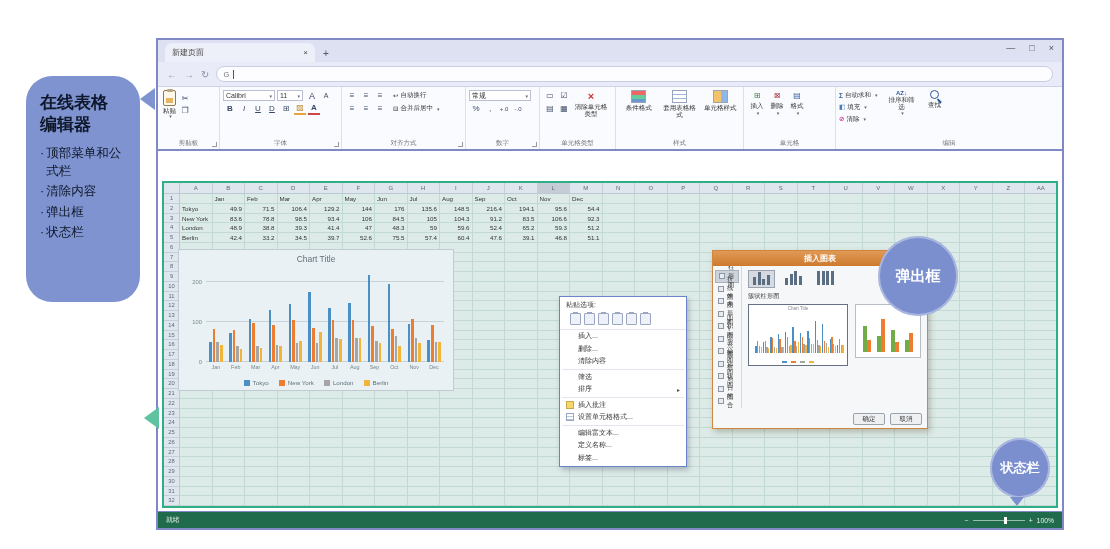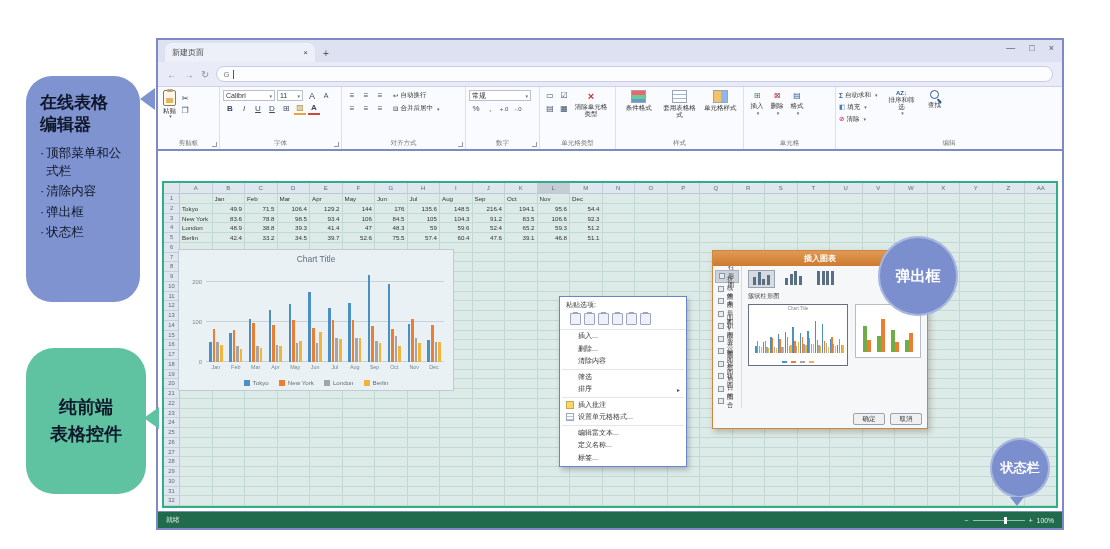--- a/index.html
+++ b/index.html
@@ -170,24 +170,20 @@
           <span>弹出框</span>
         </div>
         <div class="bitem">
           <span class="bdot">·</span>
           <span>状态栏</span>
         </div>
       </div>
   </div>
   <div class="tail-left tail-editor"></div>
 
-  <div class="bubble bubble-control">
-    <div>纯前端</div>
-    <div>表格控件</div>
-  </div>
   <div class="tail-left tail-control"></div>
 
   <div class="browser">
     <div class="tabstrip">
       <div class="btab">
         <span>新建页面</span>
         <span>×</span>
       </div>
       <span class="newtab">+</span>
       <div class="winctl">

